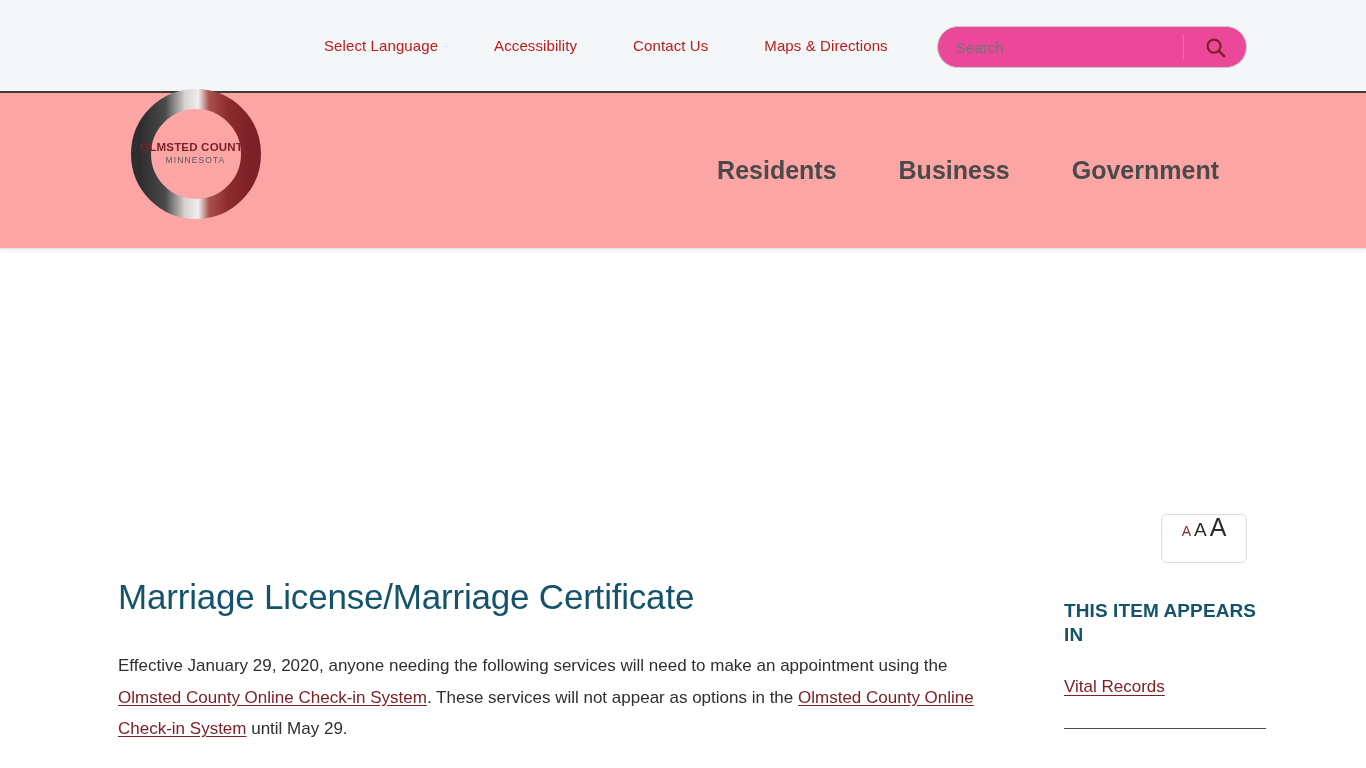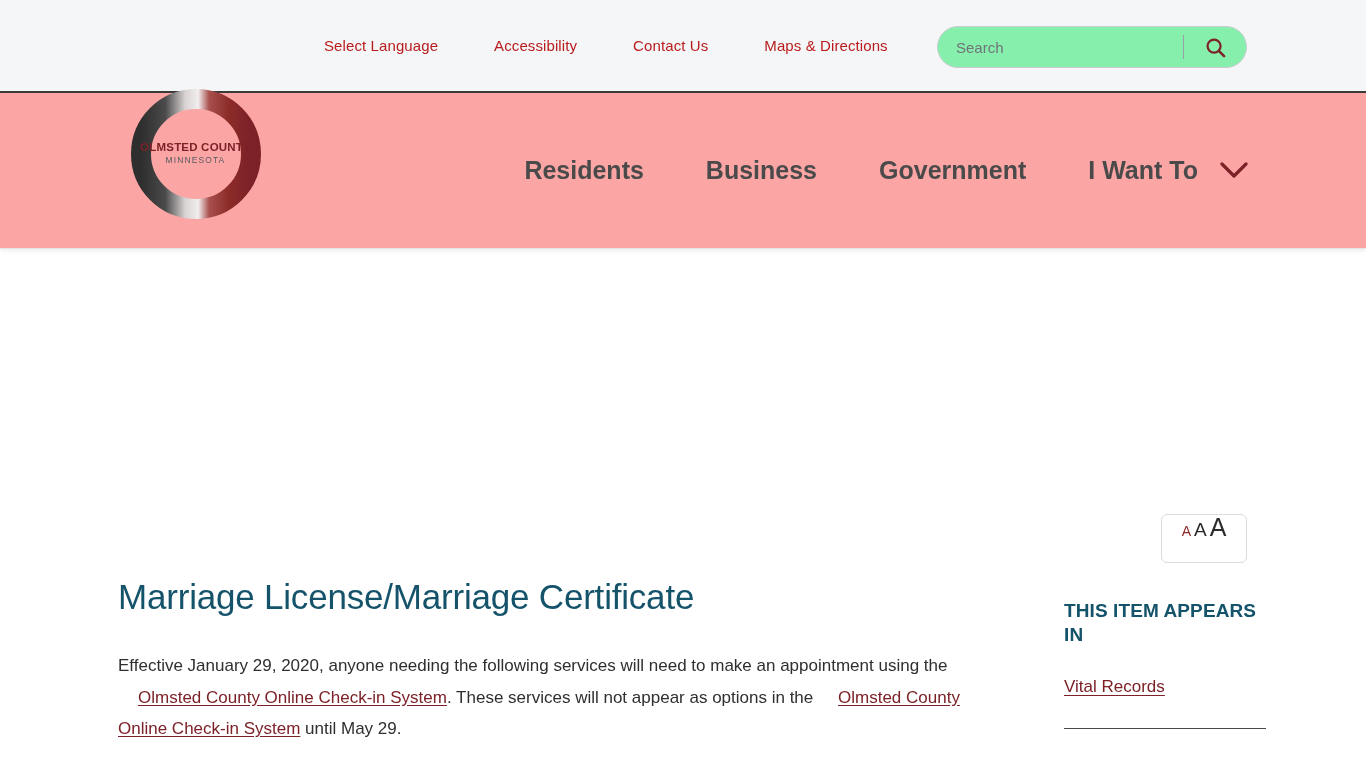--- a/index.html
+++ b/index.html
@@ -24,21 +24,21 @@
     font-size:15px;
     text-decoration:none;
     padding:0 28px;
     white-space:nowrap;
     letter-spacing:.1px;
   }
 
   .searchwrap {
     position:absolute; left:937px; top:26px;
     width:310px; height:42px;
-    background:#86efac;
+    background:#ec4899;
     border:1px solid #c9cdd1;
     border-radius:21px;
     display:flex; align-items:center;
   }
   .searchwrap input {
     flex:1; height:100%;
     border:none; outline:none; background:transparent;
     padding:0 18px;
     font-size:15px;
     font-family:"Liberation Sans", sans-serif;
@@ -123,21 +123,20 @@
   .intro {
     font-size:17px; line-height:31.5px;
     color:#2f2f2f;
     margin-bottom:22px;
     max-width:890px;
   }
   a.inline {
     color:#7c2128;
     text-decoration:underline;
     text-underline-offset:2px;
-    margin-left:20px;
   }
 
   ul.bullets { list-style:none; margin-bottom:27px; }
   ul.bullets li {
     position:relative;
     font-size:17px; line-height:31.5px; color:#2f2f2f;
     padding-left:42px;
   }
   ul.bullets li::before {
     content:"";
@@ -204,28 +203,20 @@
     <div class="logo-text-wrap">
       <div class="logo-line1">OLMSTED COUNTY</div>
       <div class="logo-line2">MINNESOTA</div>
     </div>
   </a>
 
   <nav class="mainnav">
     <a class="nav-item" href="#">Residents</a>
     <a class="nav-item" href="#">Business</a>
     <a class="nav-item" href="#">Government</a>
-    <a class="nav-item has-caret" href="#">
-      <span>I Want To</span>
-      <span class="caret">
-        <svg width="28" height="17" viewBox="0 0 28 17" fill="none">
-          <path d="M2 2 L14 14 L26 2" stroke="#7c2128" stroke-width="3.2" stroke-linecap="round" stroke-linejoin="round"></path>
-        </svg>
-      </span>
-    </a>
   </nav>
 </div>
 
 <div class="page">
 
   <div class="fontsize-widget">
     <span class="fs-a s">A</span>
     <span class="fs-a m">A</span>
     <span class="fs-a l">A</span>
   </div>

